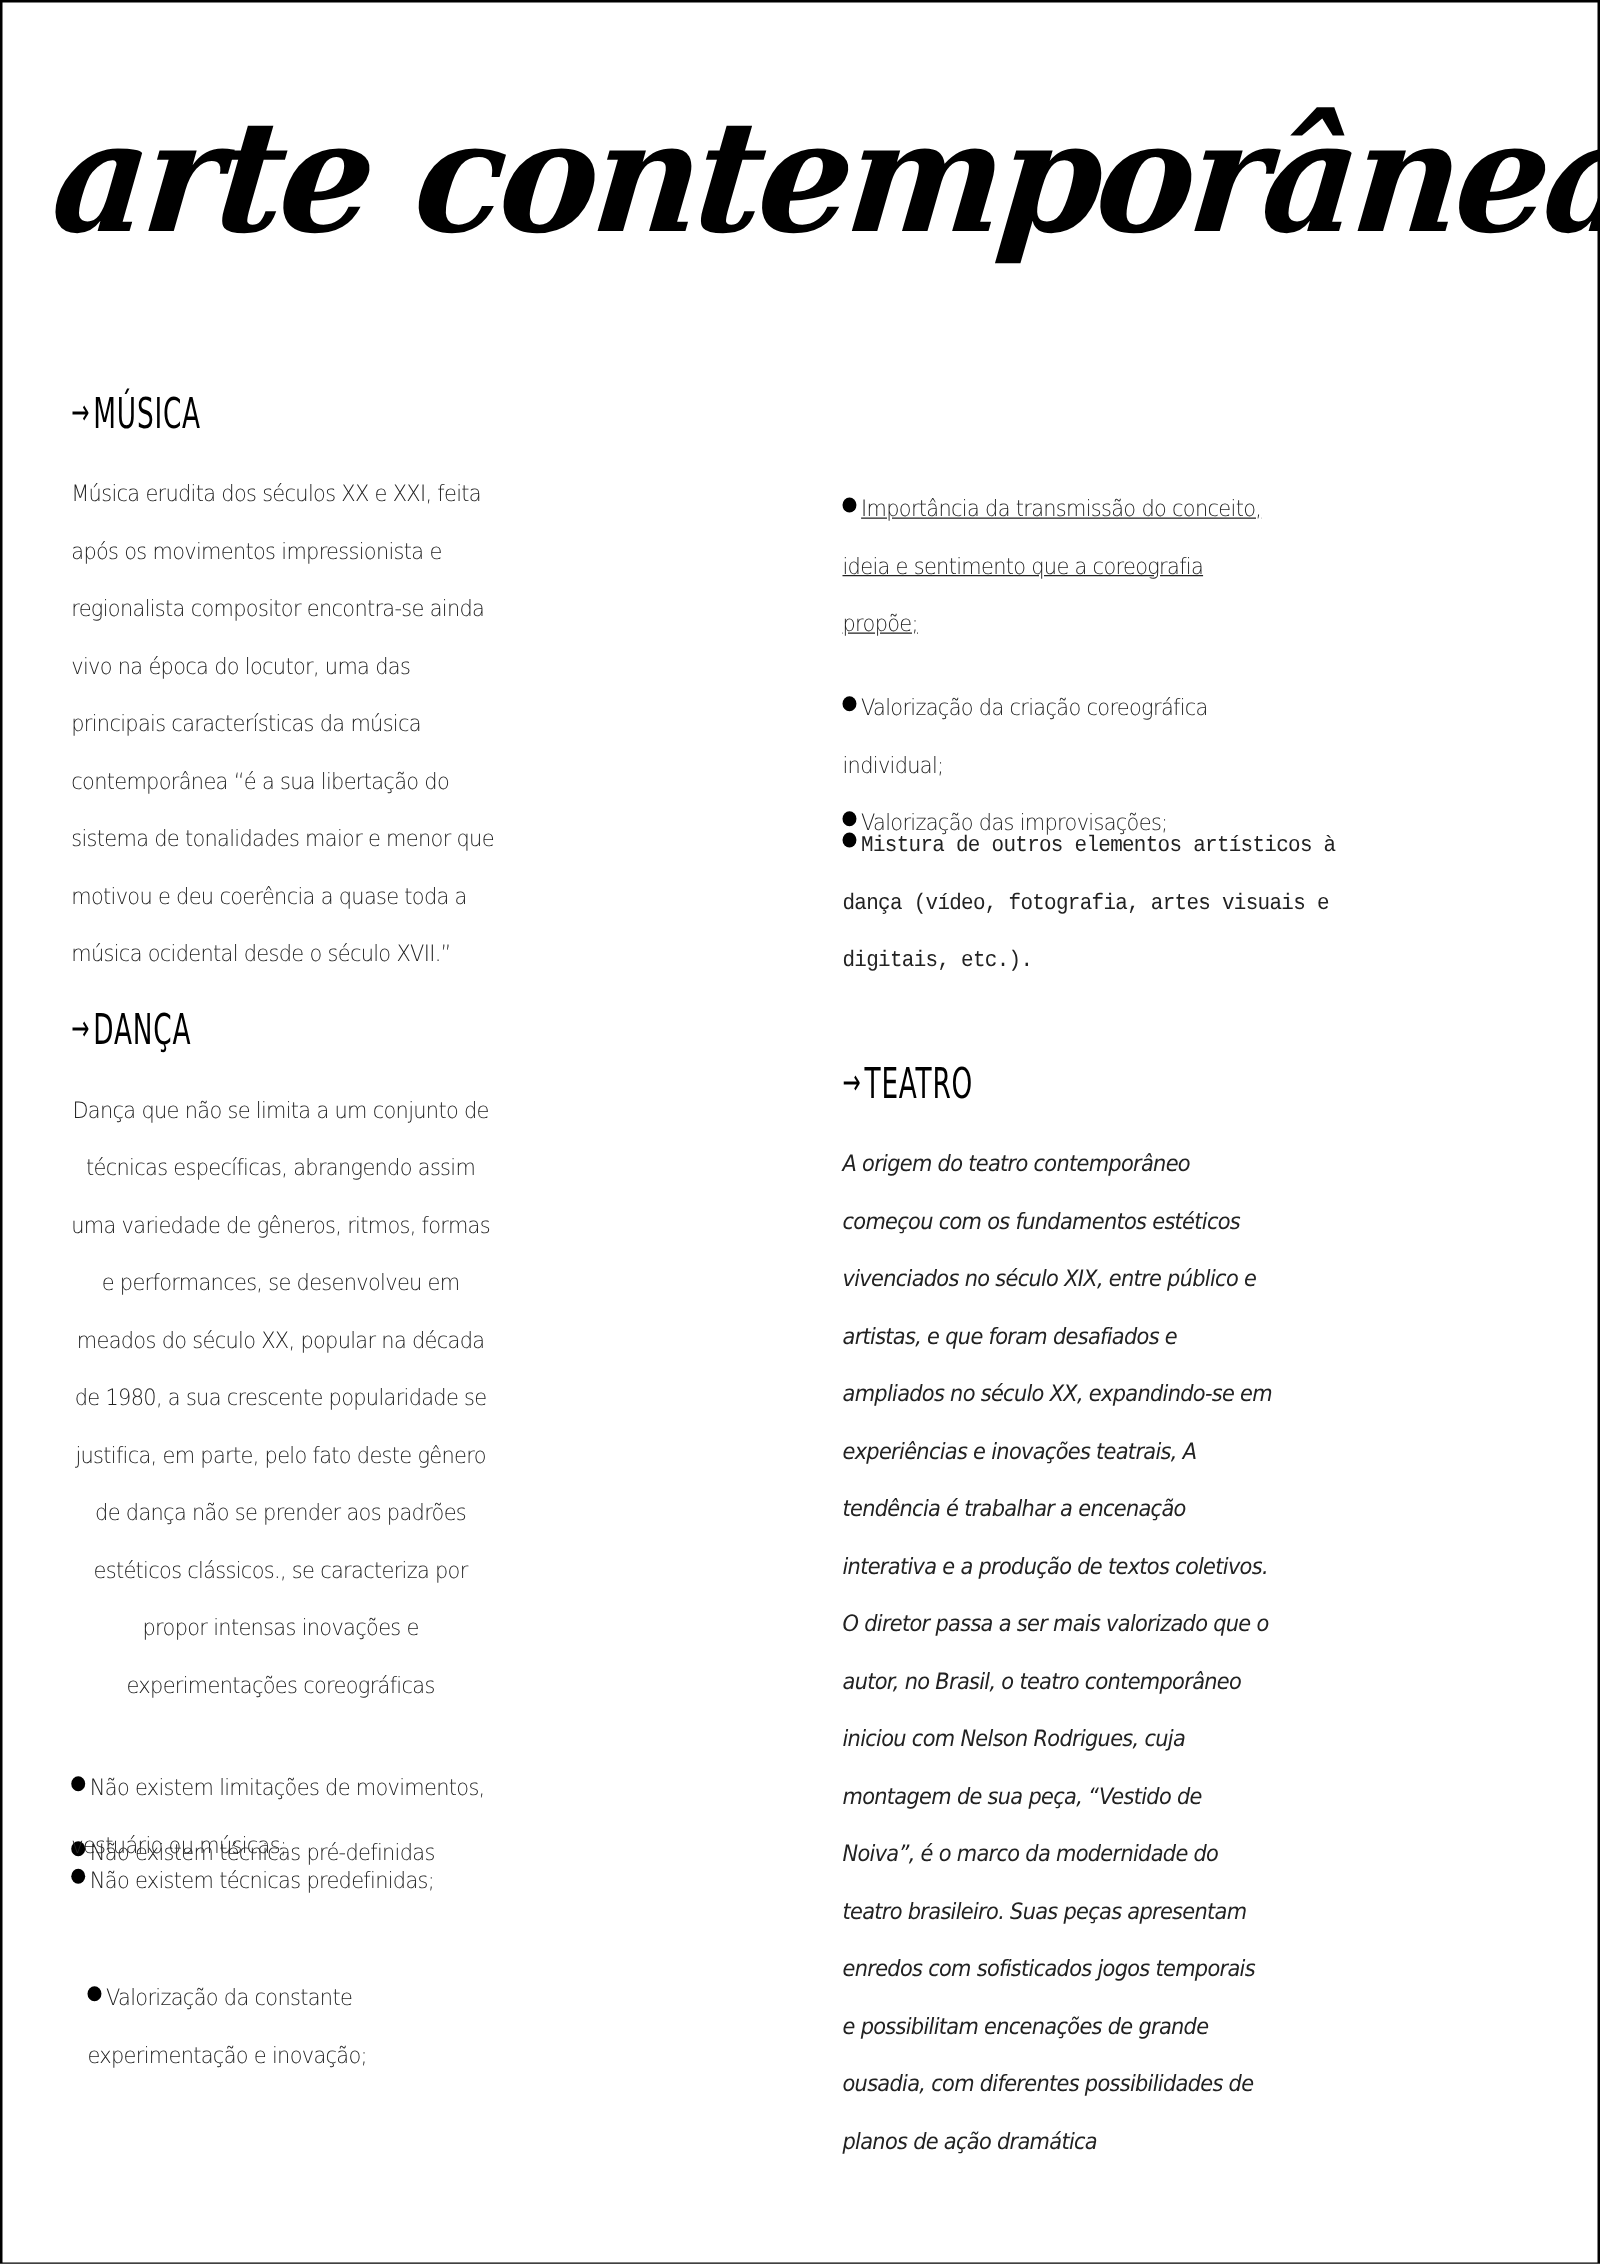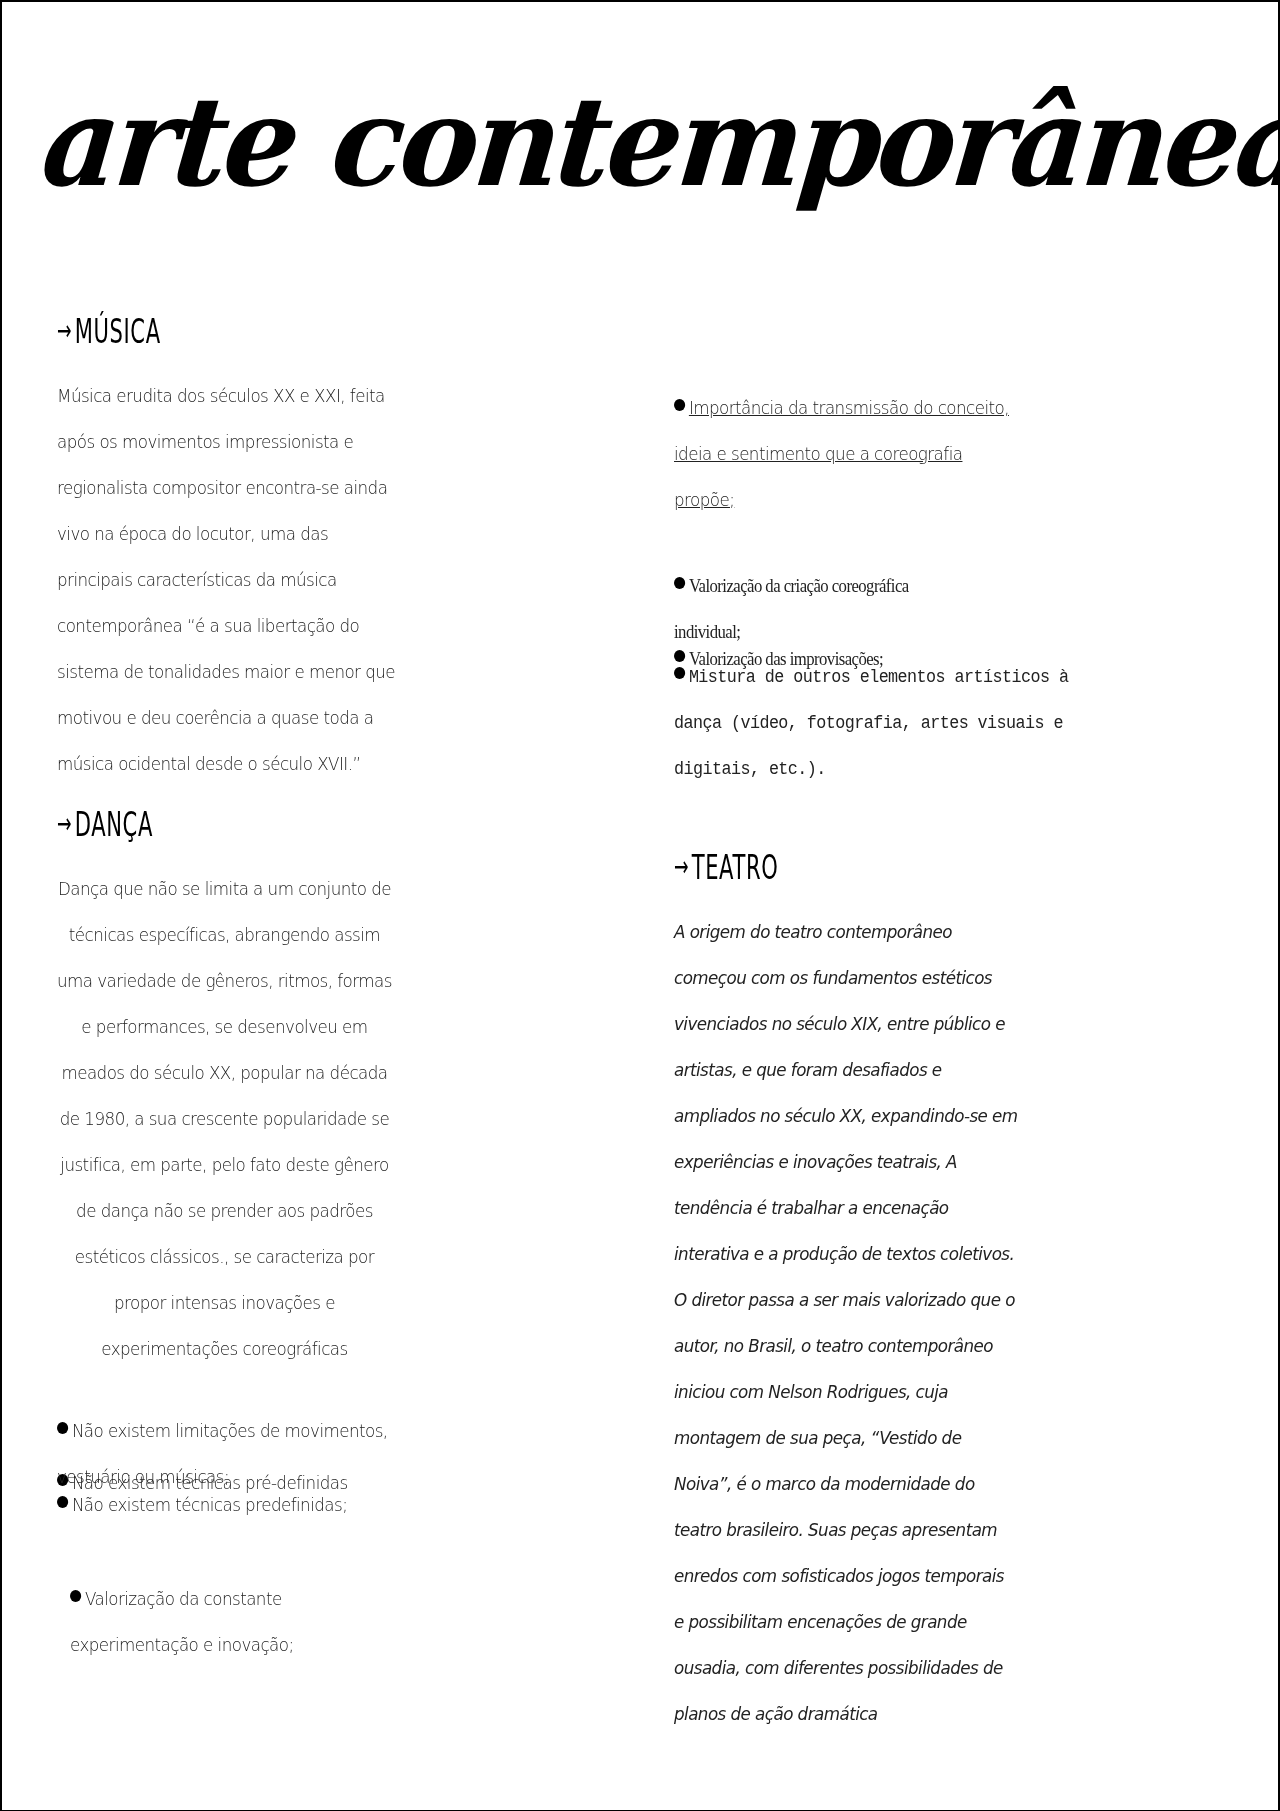--- a/index.html
+++ b/index.html
@@ -151,26 +151,26 @@
   </div>
 
   <div class="col col-right">
 
     <div class="para" style="top:383px;text-decoration:underline;">
       <span class="line"><span class="bullet"></span><span>Importância da transmissão do conceito,</span></span>
       <span class="line">ideia e sentimento que a coreografia</span>
       <span class="line">propõe;</span>
     </div>
 
-    <div class="para" style="top:561px;font-family:Liberation Serif, serif;">
+    <div class="para" style="top:542px;">
       <span class="line"><span class="bullet"></span><span>Valorização da criação coreográfica</span></span>
       <span class="line">individual;</span>
     </div>
 
-    <div class="para" style="top:634px;font-family:Liberation Serif, serif;">
+    <div class="para" style="top:634px;">
       <span class="line"><span class="bullet"></span><span>Valorização das improvisações;</span></span>
     </div>
 
     <div class="para" style="top:652px;font-family:Liberation Mono, monospace;">
       <span class="line"><span class="bullet"></span><span>Mistura de outros elementos artísticos à</span></span>
       <span class="line">dança (vídeo, fotografia, artes visuais e</span>
       <span class="line">digitais, etc.).</span>
     </div>
 
     <div class="heading" style="top:848px;">

